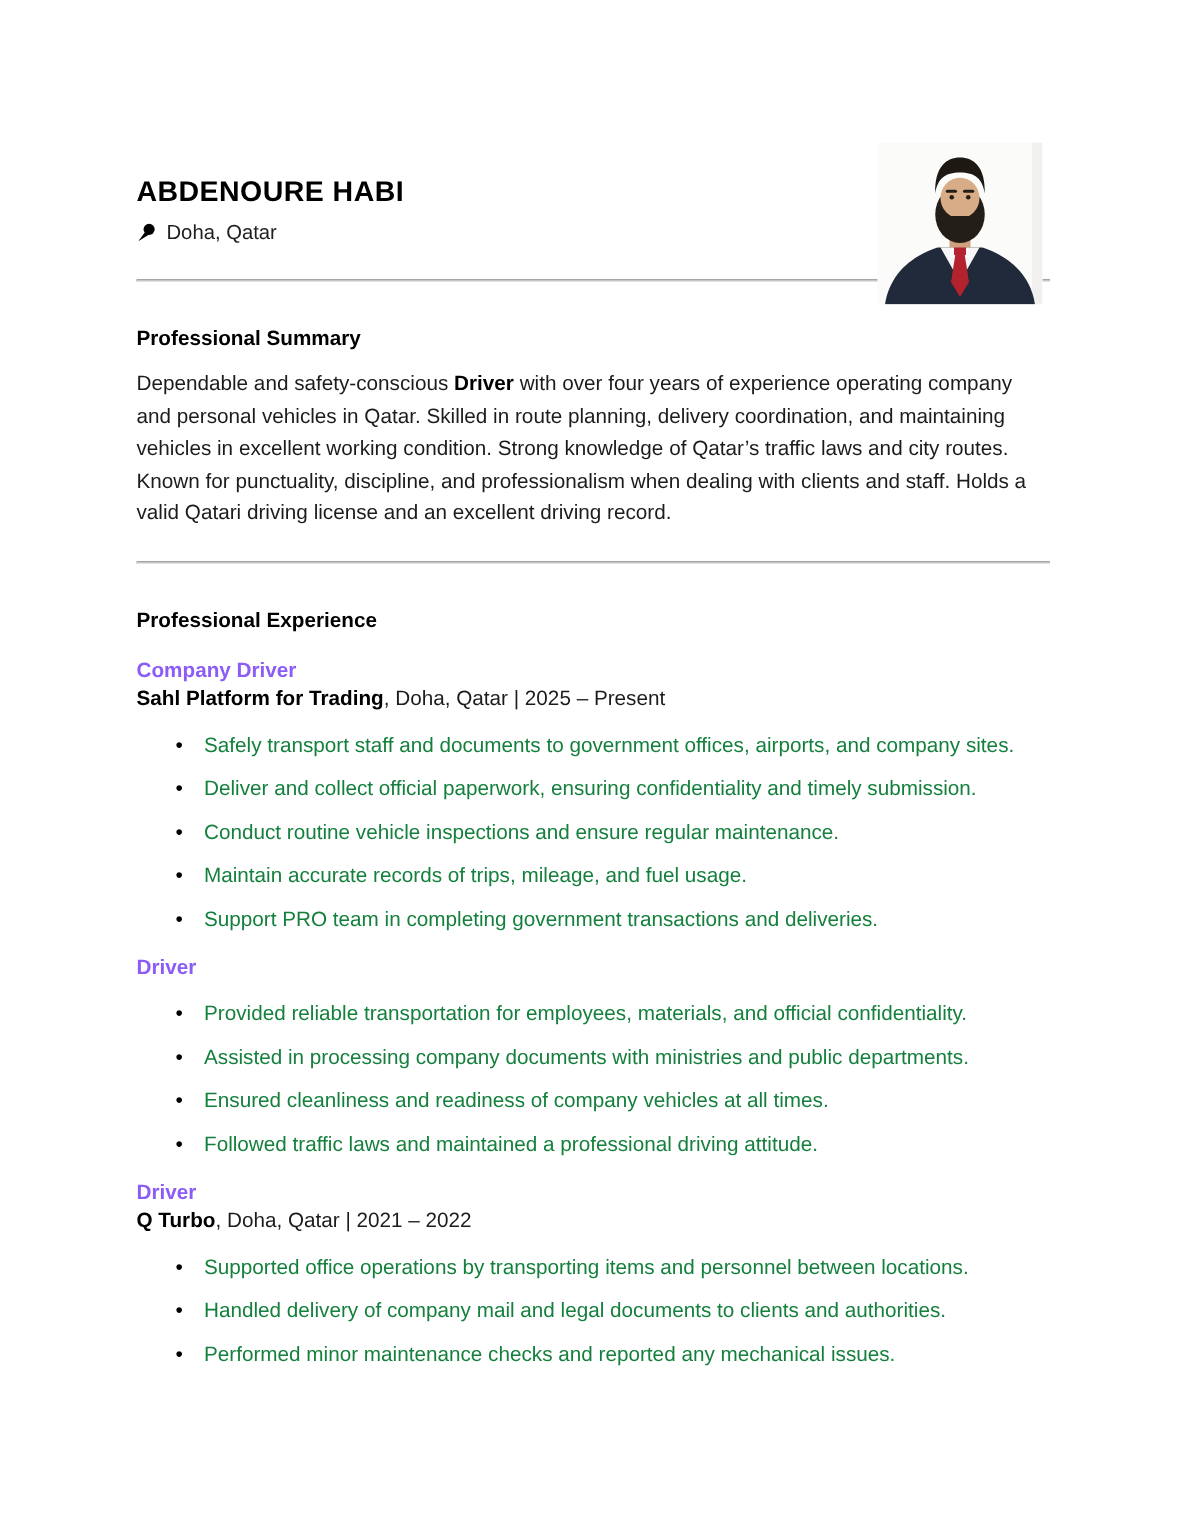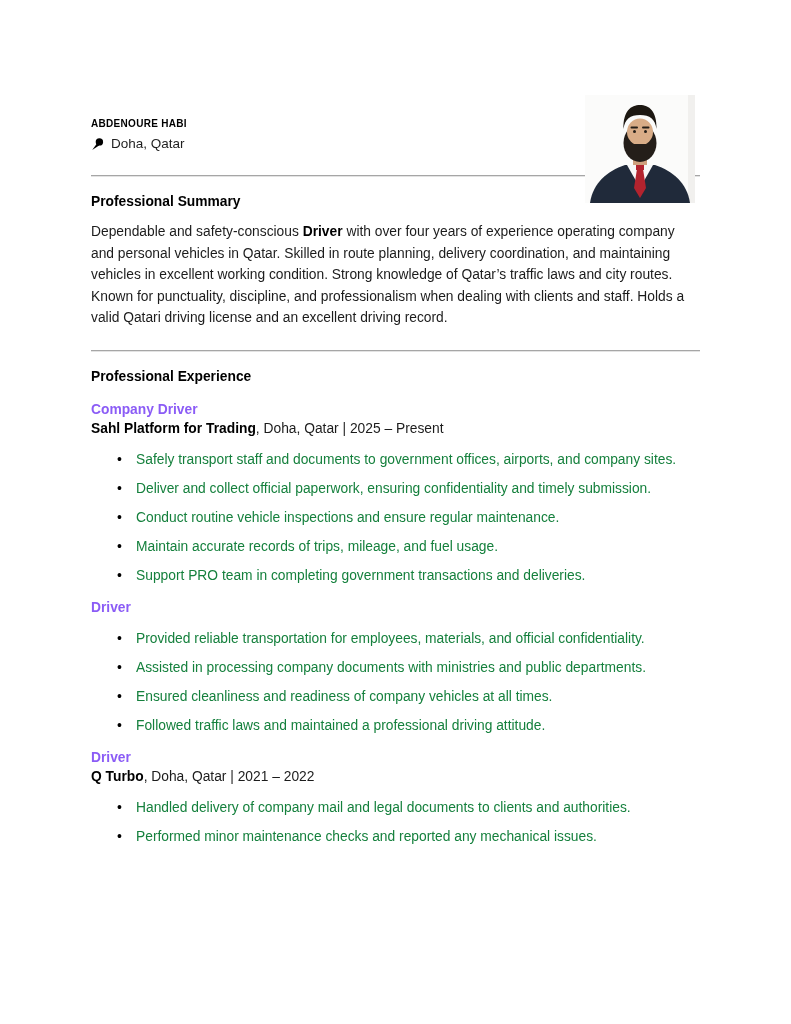--- a/index.html
+++ b/index.html
@@ -12,21 +12,21 @@
     background: #ffffff;
     font-family: "Liberation Sans", sans-serif;
     color: #1a1a1a;
     overflow: hidden;
   }
   .content { padding: 0 91px; }
 
   
   .header { margin-top: 118px; position: relative; }
   .name {
-    font-size: 10px;
+    font-size: 19px;
     font-weight: 700;
     color: #000;
     letter-spacing: 0.3px;
   }
   .contact-line {
     display: flex;
     align-items: center;
     gap: 7px;
     margin-top: 7px;
     font-size: 13.5px;
@@ -49,21 +49,21 @@
   .divider {
     height: 2px;
     background: #a6a6a6;
     border-bottom: 1px solid #e3e3e3;
   }
   .divider-1 { margin-top: 24px; }
   .divider-2 { margin-top: 21px; }
 
   
   .section-heading {
-    margin-top: 17px;
+    margin-top: 30px;
     font-size: 13.8px;
     font-weight: 700;
     color: #000;
   }
   .summary-text {
     margin-top: 12px;
     font-size: 13.8px;
     line-height: 21.5px;
     color: #1c1c1c;
     width: 609px;
@@ -190,19 +190,20 @@
           <li>Assisted in processing company documents with ministries and public departments.</li>
           <li>Ensured cleanliness and readiness of company vehicles at all times.</li>
           <li>Followed traffic laws and maintained a professional driving attitude.</li>
         </ul>
       </div>
 
       <div class="job">
         <div class="job-title later">Driver</div>
         <div class="job-meta-line"><span class="company">Q Turbo</span><span>, Doha, Qatar | 2021 – 2022</span></div>
         <ul class="bullets">
+          <li>Supported office operations by transporting items and personnel between locations.</li>
           <li>Handled delivery of company mail and legal documents to clients and authorities.</li>
           <li>Performed minor maintenance checks and reported any mechanical issues.</li>
         </ul>
       </div>
     </div>
   </div>
 </div>
 
 </body></html>

